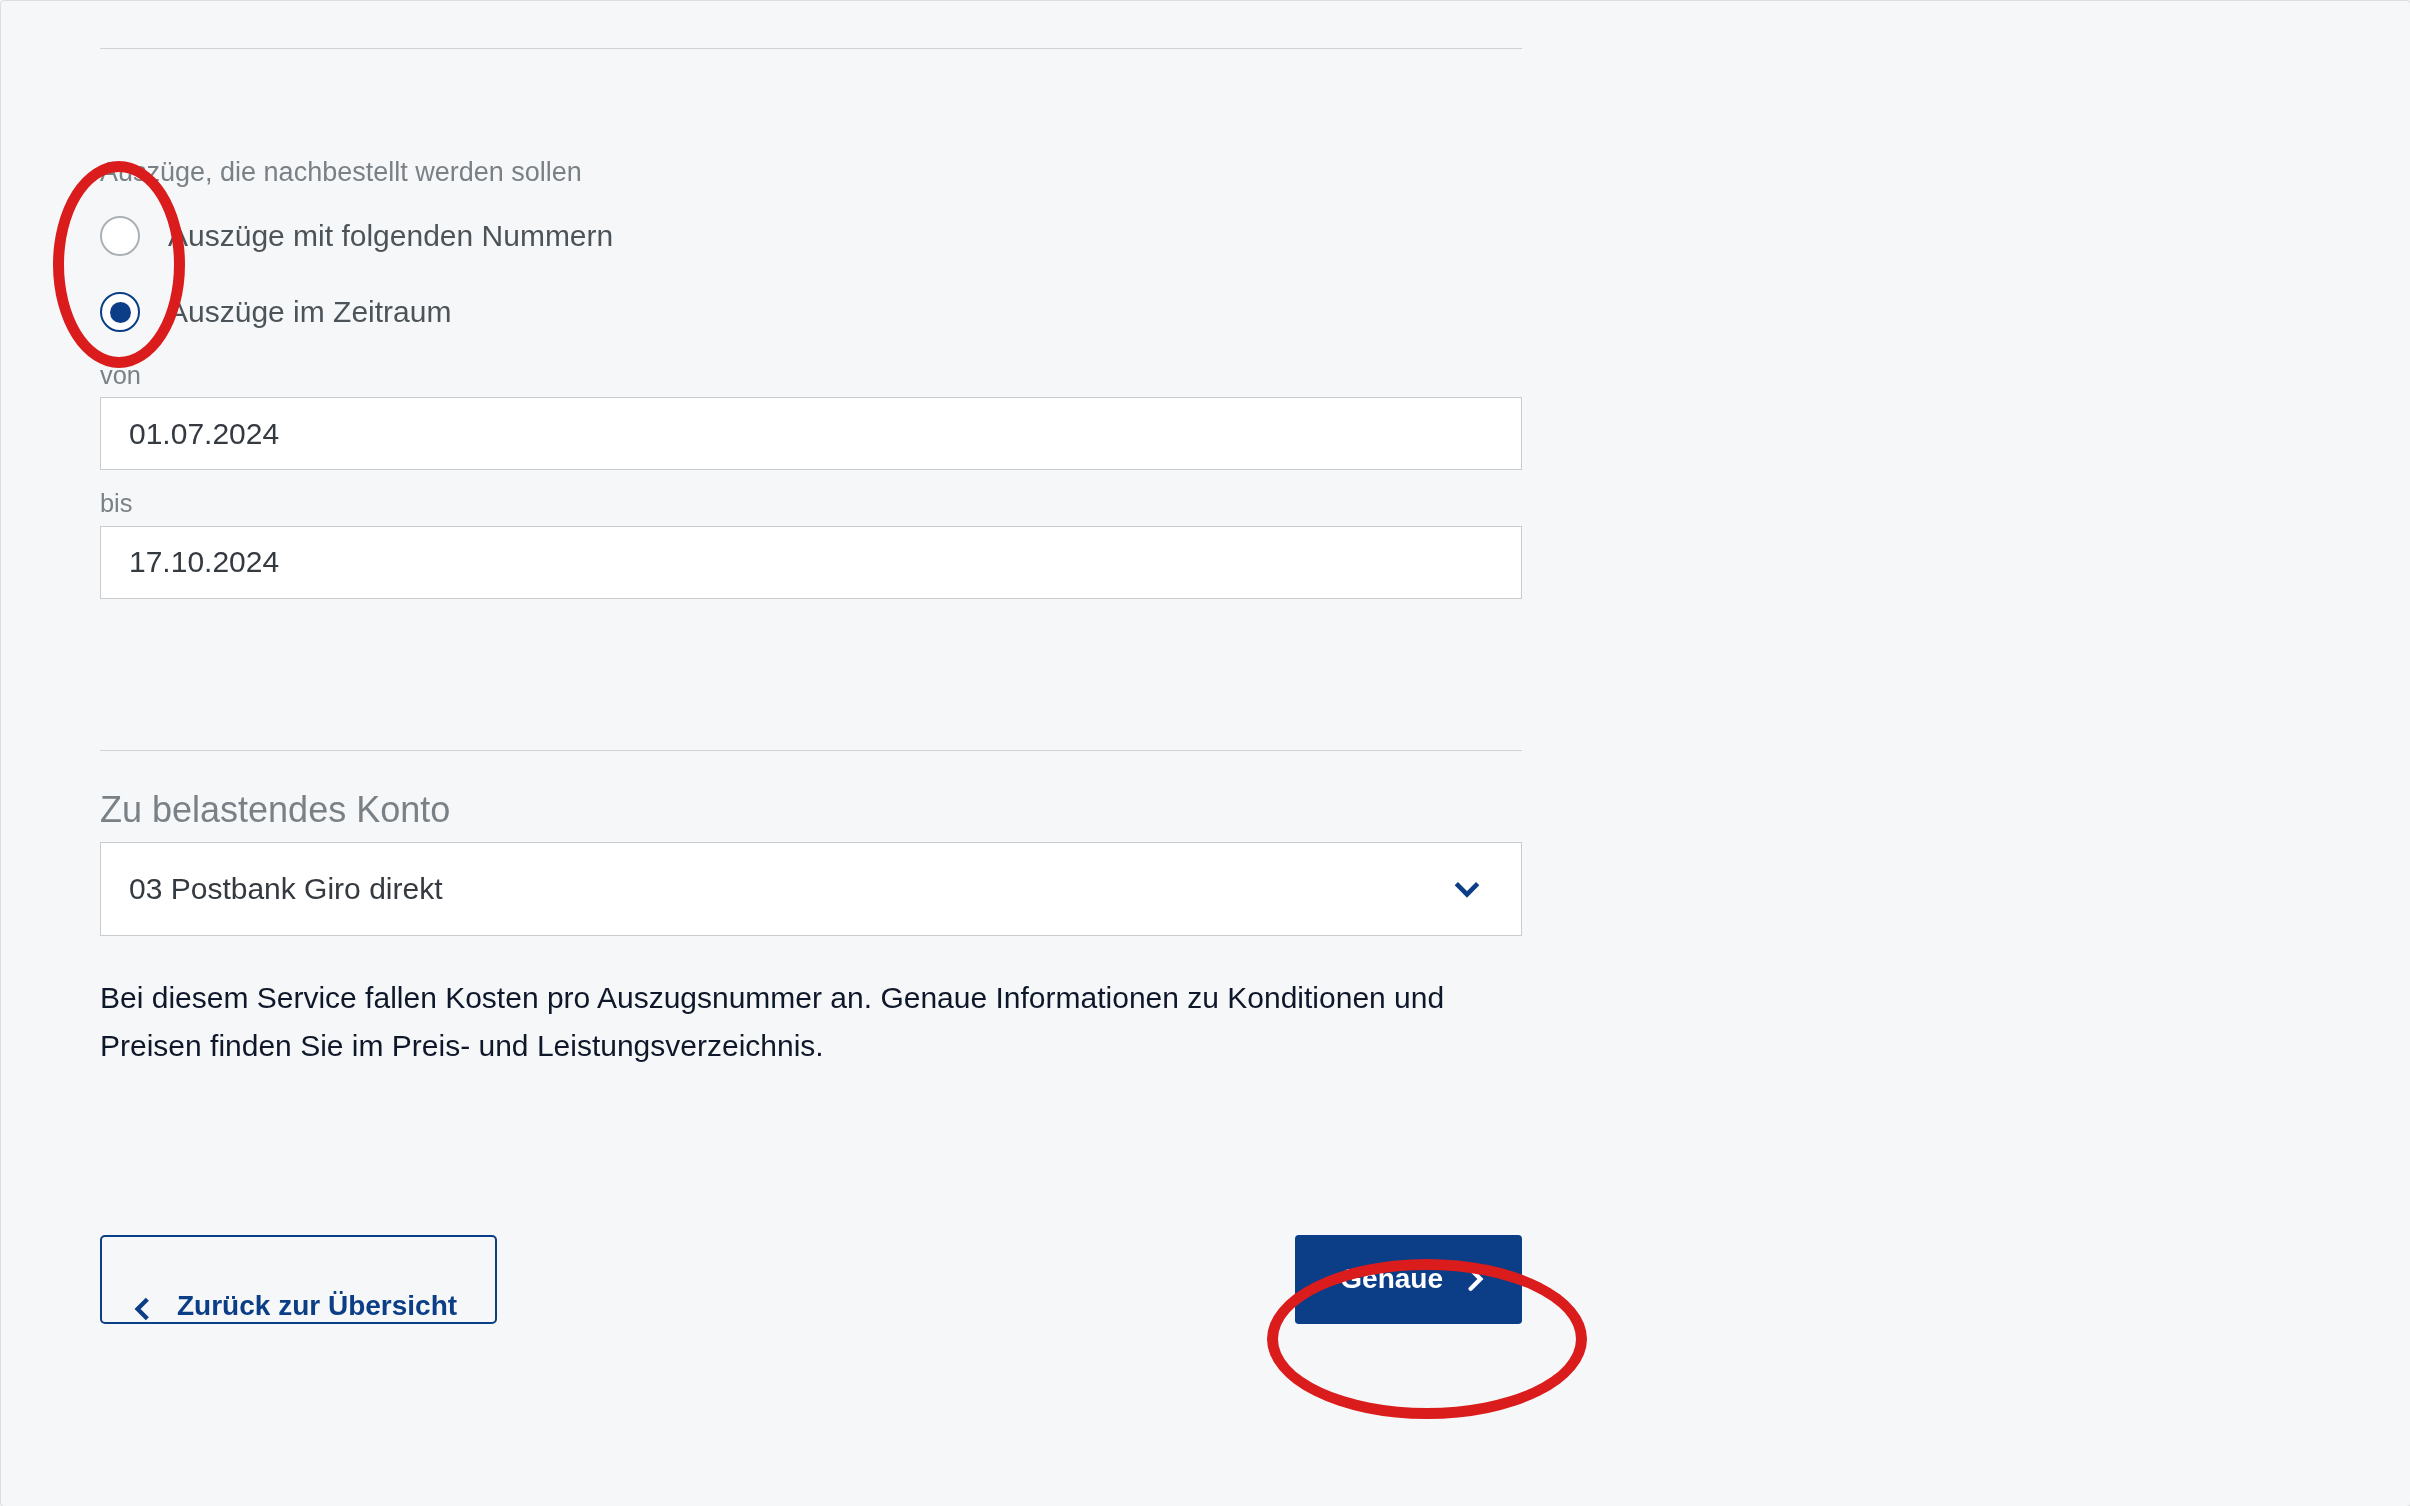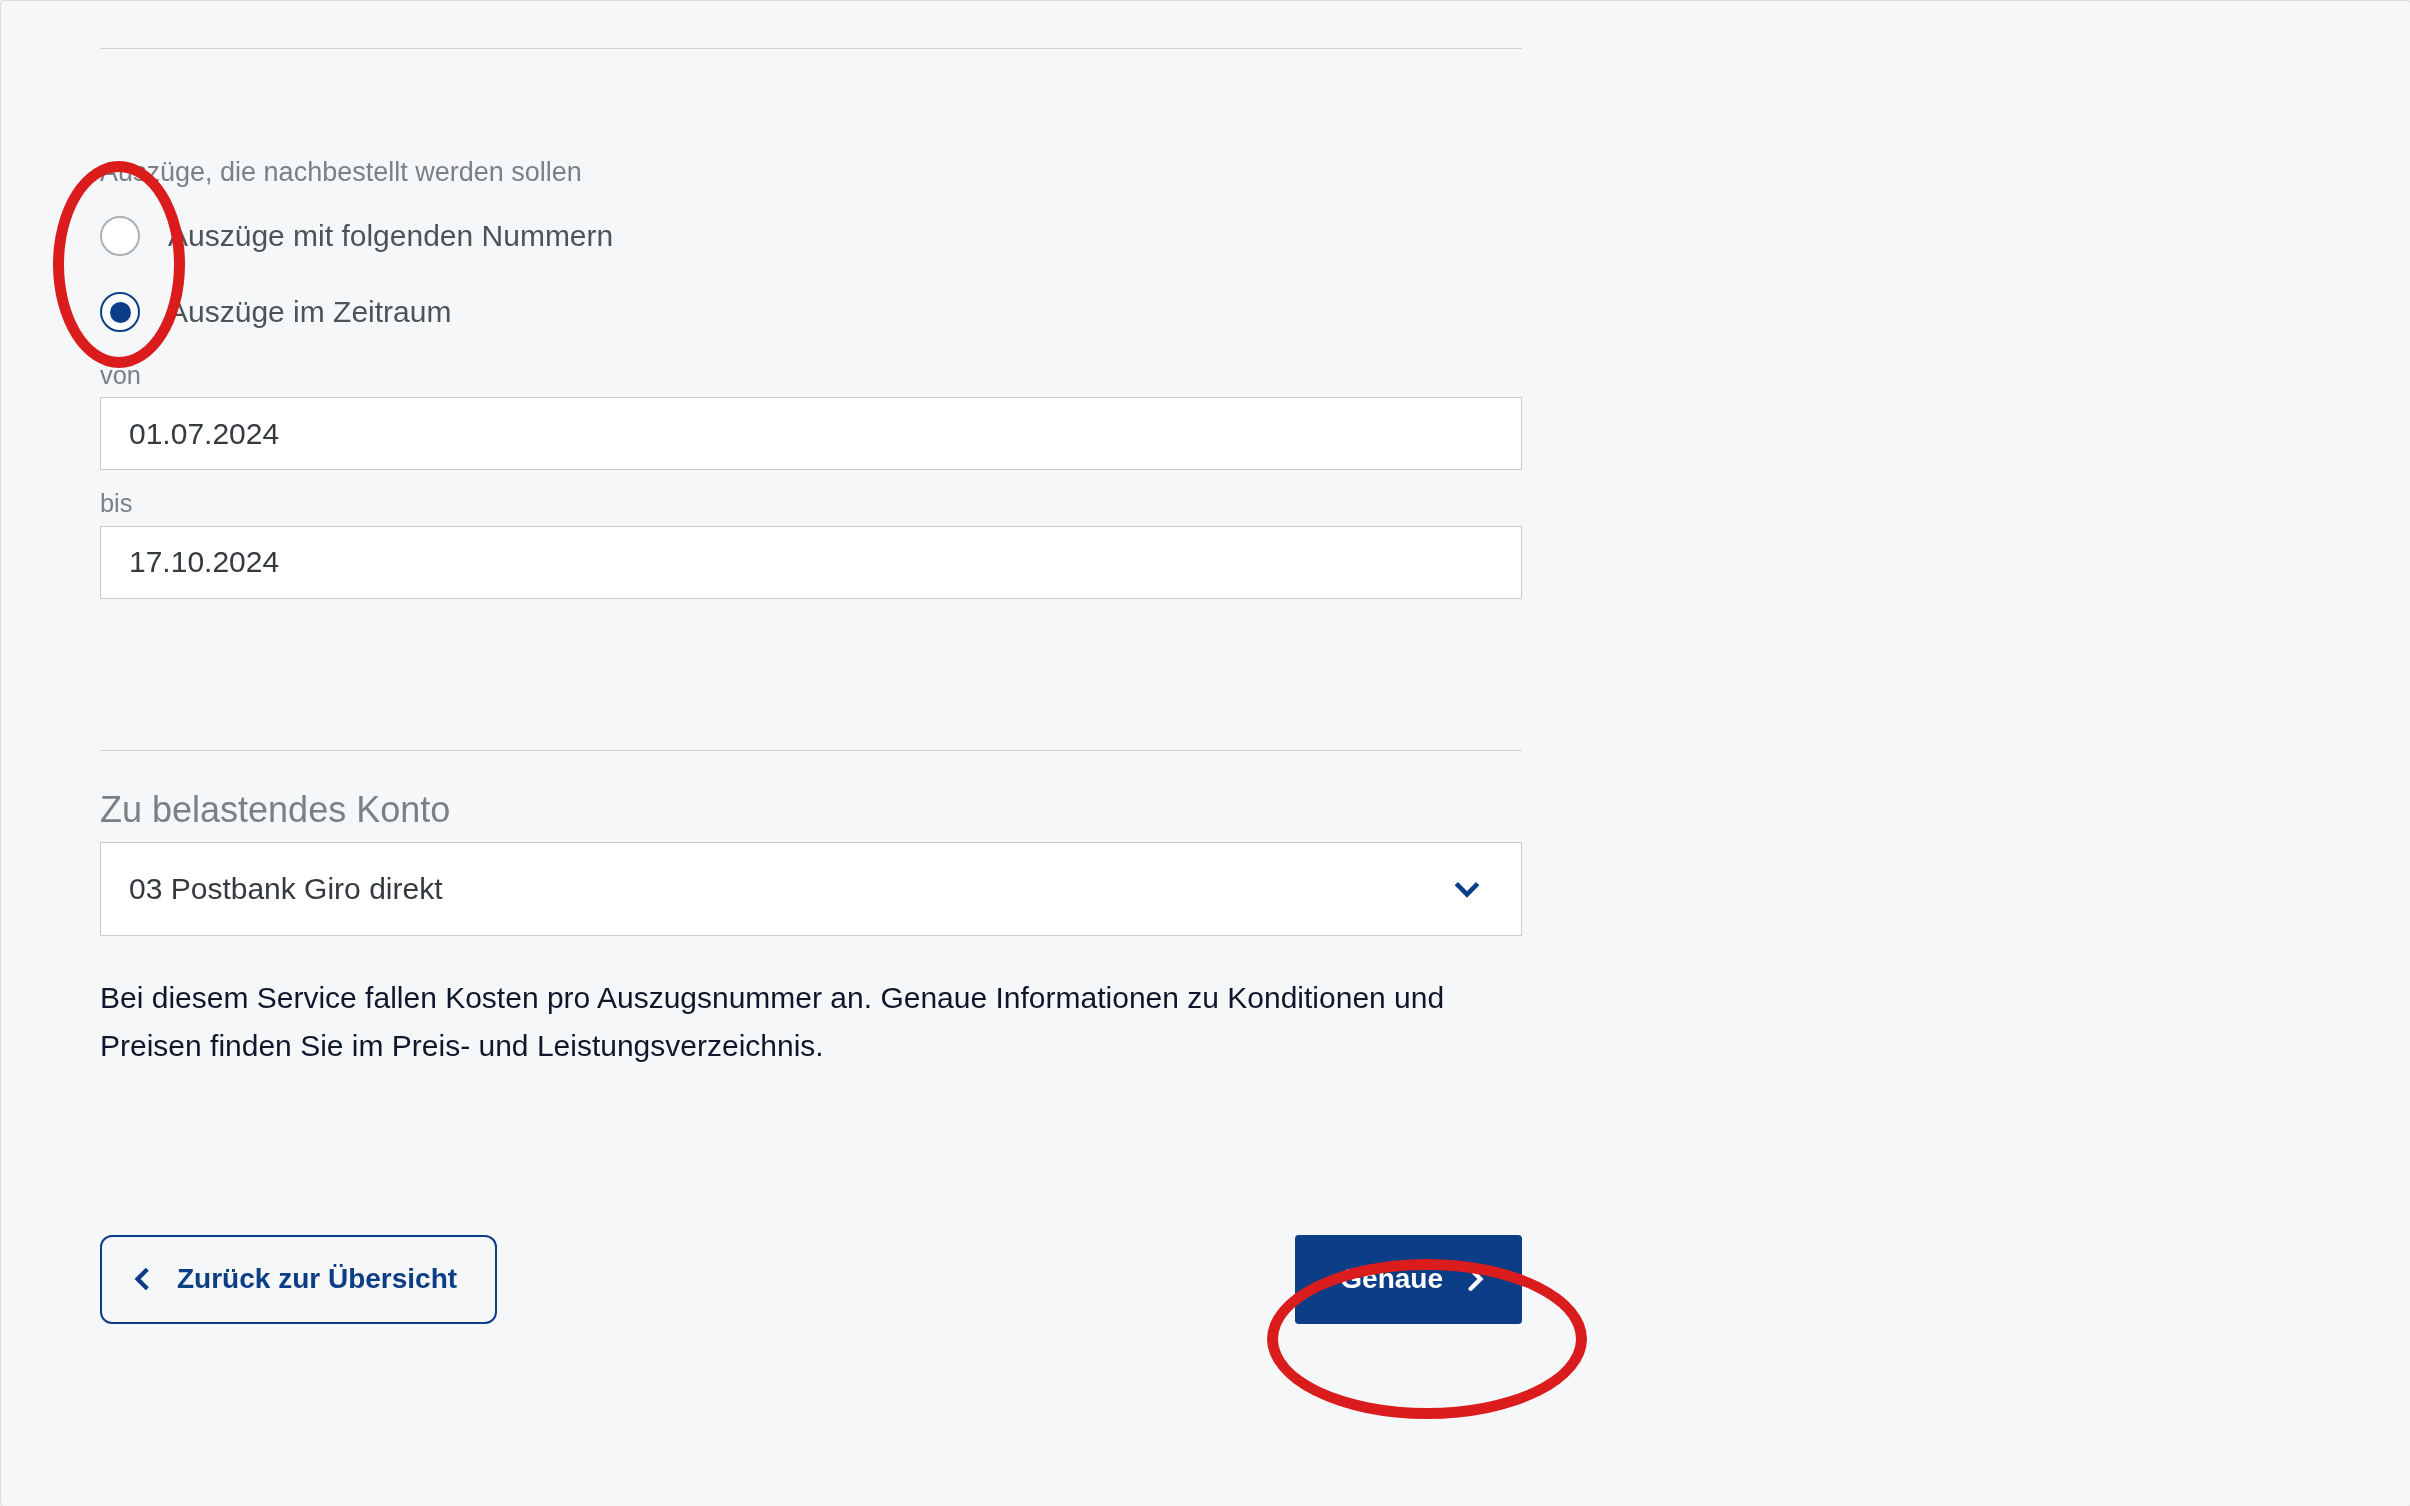--- a/index.html
+++ b/index.html
@@ -140,24 +140,24 @@
       margin-top: 165px;
       display: flex;
       justify-content: space-between;
       align-items: center;
     }
     .btn-back {
       height: 89px;
       border: 2.8px solid #0b3e86;
       background: transparent;
       display: flex;
-      align-items: center;
+      align-items: flex-end;
       padding: 0 38px 0 28px;
       cursor: pointer;
-      border-radius: 12px;
+      border-radius: 5px;
     }
     .btn-back span {
       color: #0b3e86;
       font-size: 28px;
       font-weight: bold;
       margin-left: 21px;
     }
     .btn-back .chev-left {
       width: 26px;
       height: 26px;

